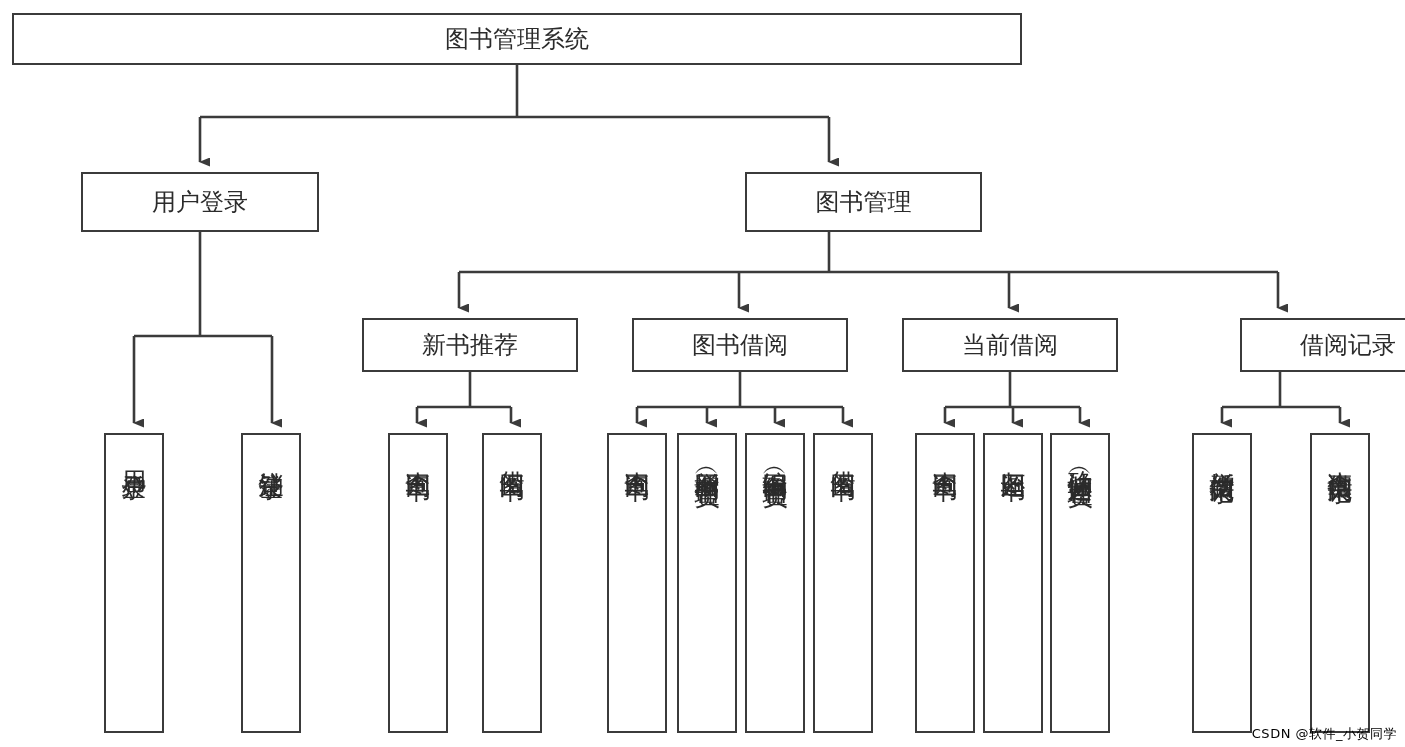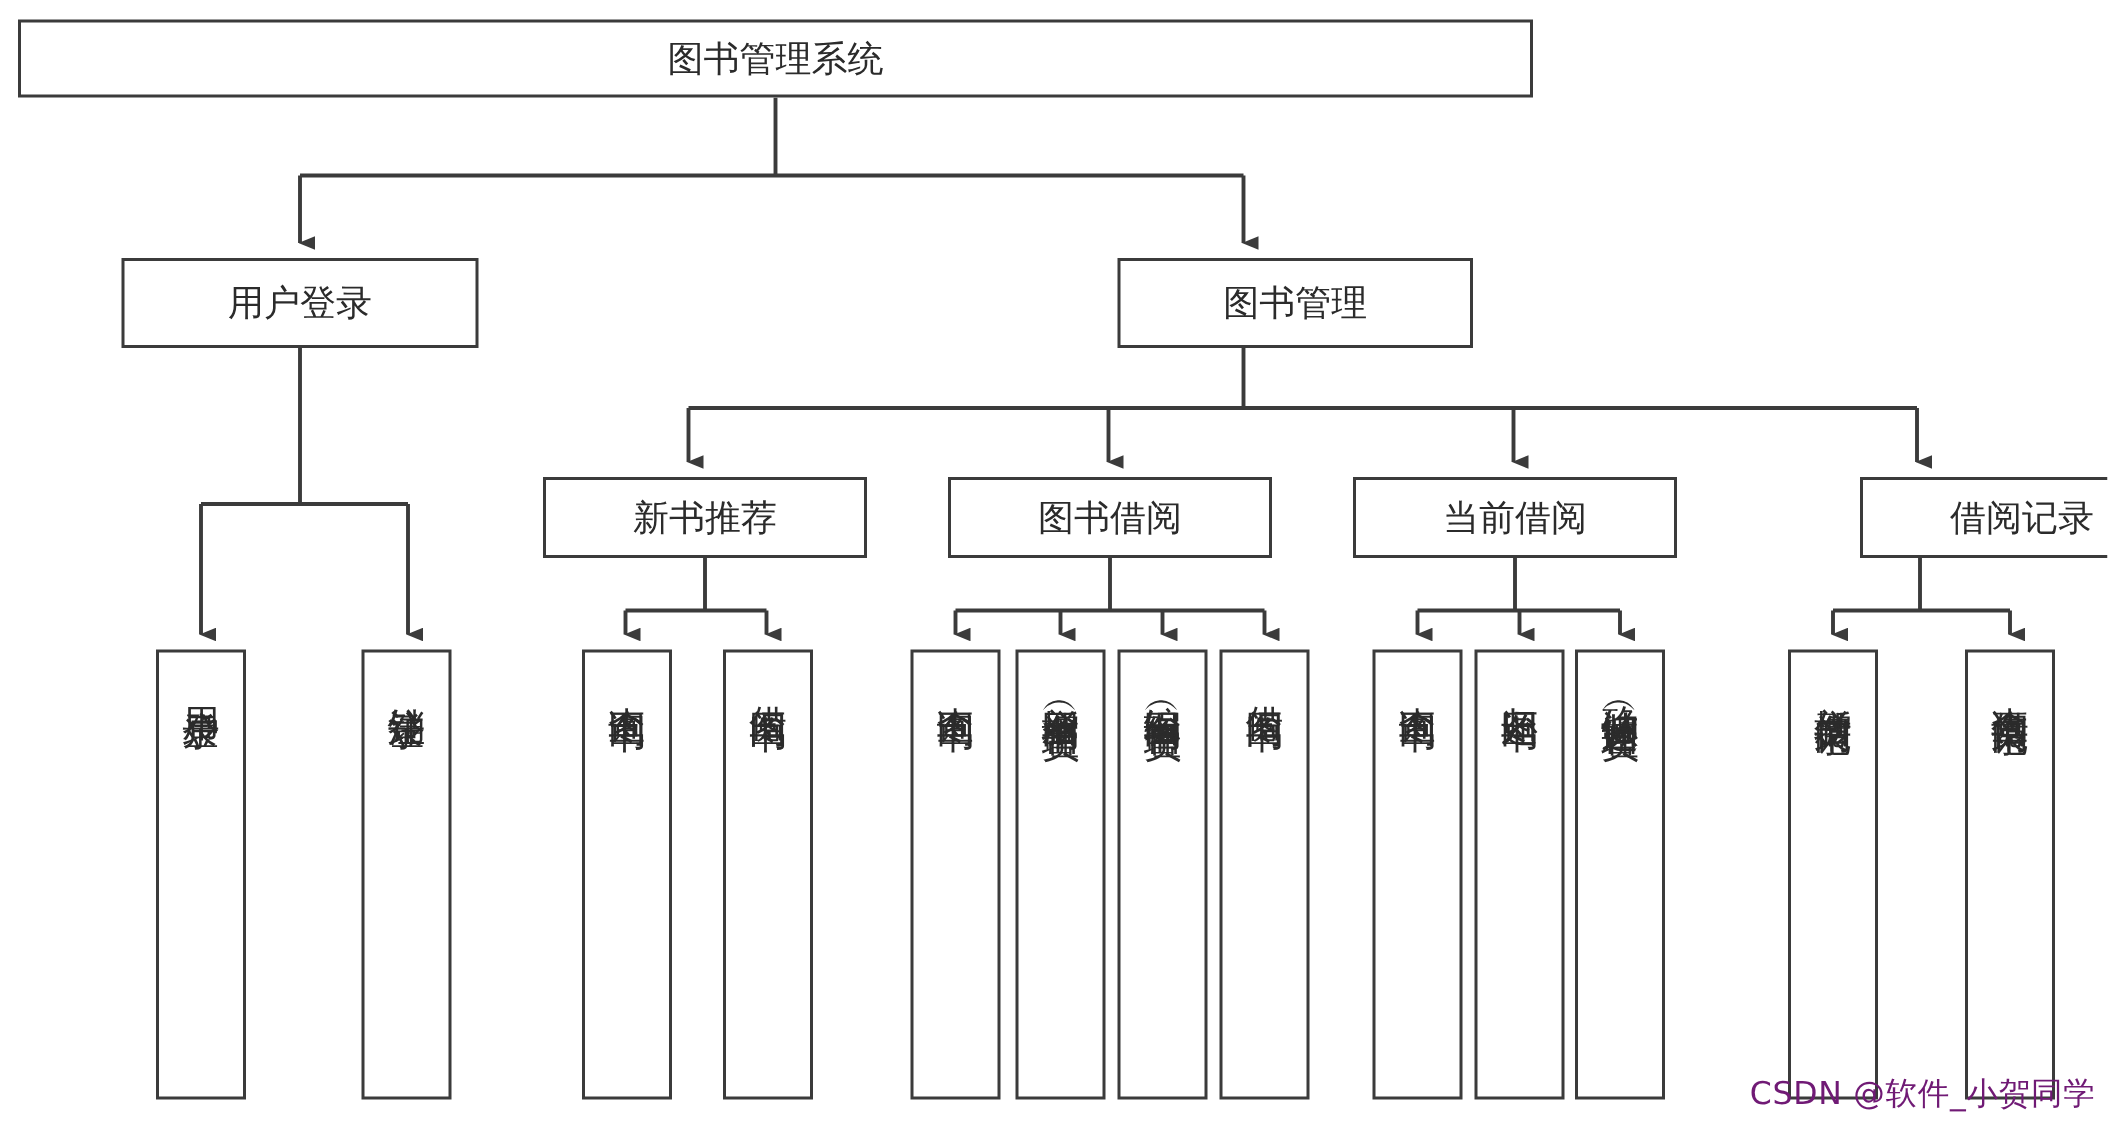--- a/index.html
+++ b/index.html
@@ -58,22 +58,22 @@
     writing-mode: vertical-rl;
     text-orientation: upright;
     letter-spacing: 2px;
     line-height: 1;
     white-space: nowrap;
   }
   #watermark {
     position: absolute;
     right: 8px;
     bottom: 4px;
-    font-size: 21px;
-    color: #701a75;
+    font-size: 13px;
+    color: #000000;
     letter-spacing: 0.5px;
     pointer-events: none;
     white-space: nowrap;
   }
 </style>
 </head>
 <body>
 
 <div id="diagram-root">
 

